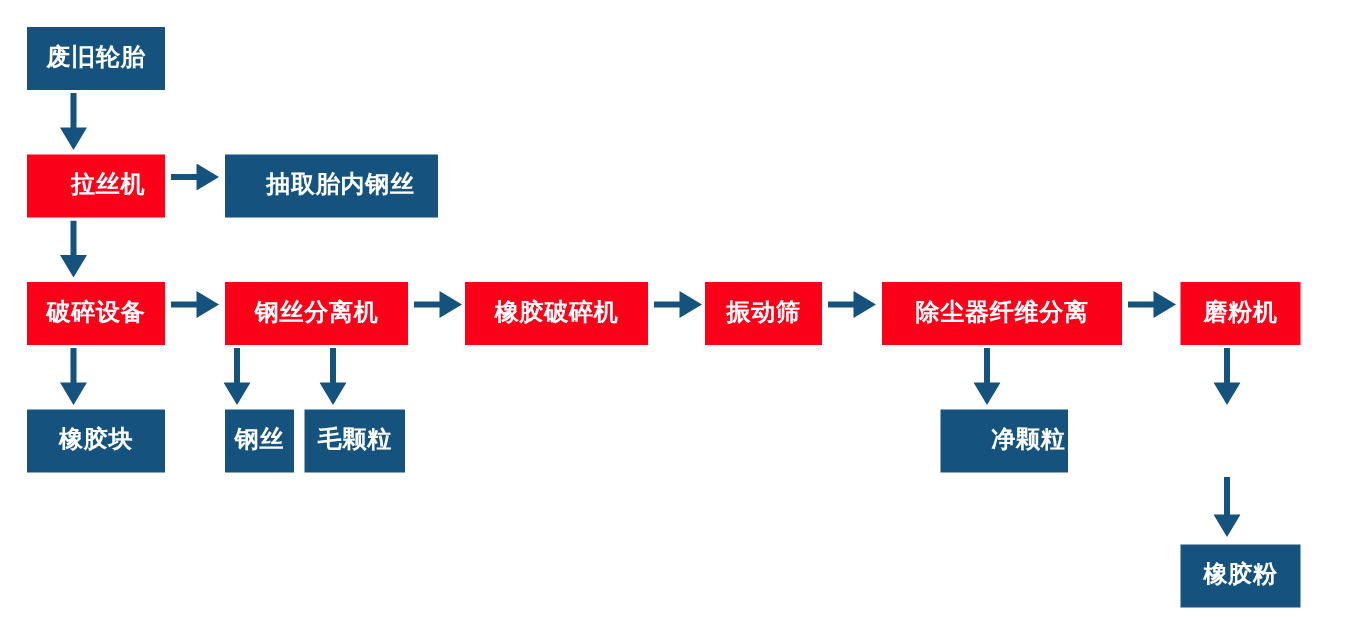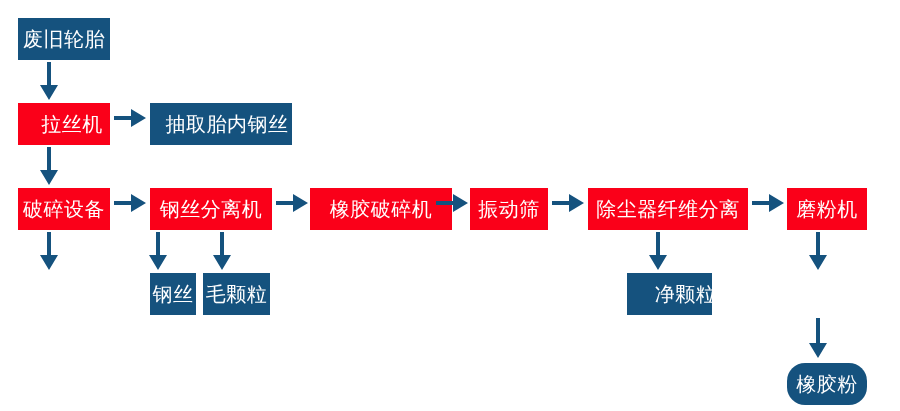--- a/index.html
+++ b/index.html
@@ -16,22 +16,22 @@
     overflow: hidden;
     font-family: "Liberation Sans", "DejaVu Sans", sans-serif;
   }
   .node {
     position: absolute;
     display: flex;
     align-items: center;
     justify-content: center;
     box-sizing: border-box;
     color: #ffffff;
-    font-size: 20px;
-    font-weight: 400;
+    font-size: 16px;
+    font-weight: 700;
     letter-spacing: 0.5px;
     line-height: 1;
     white-space: nowrap;
     user-select: none;
   }
   .node.blue { background: #15527E; }
   .node.red  { background: #FA0019; }
 
   
   .arrow {
@@ -42,29 +42,30 @@
   .arrow svg { display: block; }
 </style>
 </head>
 <body>
 
 <div id="canvas" style="background: rgb(255, 255, 255);">
     <div class="node blue" style="left: 18px; top: 18px; width: 92px; height: 42px; background: rgb(21, 82, 126); color: rgb(255, 255, 255);">废旧轮胎</div>
     <div class="node red" style="left: 18px; top: 103px; width: 92px; height: 42px; background: rgb(250, 0, 25); color: rgb(255, 255, 255); padding-left: 16px;">拉丝机</div>
     <div class="node blue" style="left: 150px; top: 103px; width: 142px; height: 42px; background: rgb(21, 82, 126); color: rgb(255, 255, 255); padding-left: 12px;">抽取胎内钢丝</div>
     <div class="node red" style="left: 18px; top: 188px; width: 92px; height: 42px; background: rgb(250, 0, 25); color: rgb(255, 255, 255);">破碎设备</div>
+    <div class="node blue" style="left: 18px; top: 273px; width: 92px; height: 42px; background: rgb(21, 82, 126); color: rgb(255, 255, 255);">橡胶块</div>
     <div class="node red" style="left: 150px; top: 188px; width: 122px; height: 42px; background: rgb(250, 0, 25); color: rgb(255, 255, 255);">钢丝分离机</div>
     <div class="node blue" style="left: 150px; top: 273px; width: 46px; height: 42px; background: rgb(21, 82, 126); color: rgb(255, 255, 255);">钢丝</div>
     <div class="node blue" style="left: 203px; top: 273px; width: 67px; height: 42px; background: rgb(21, 82, 126); color: rgb(255, 255, 255);">毛颗粒</div>
-    <div class="node red" style="left: 310px; top: 188px; width: 142px; height: 42px; background: rgb(250, 0, 25); color: rgb(255, 255, 255); text-align: center;">橡胶破碎机</div>
+    <div class="node red" style="left: 310px; top: 188px; width: 122px; height: 42px; background: rgb(250, 0, 25); color: rgb(255, 255, 255); text-align: center;">橡胶破碎机</div>
     <div class="node red" style="left: 470px; top: 188px; width: 78px; height: 42px; background: rgb(250, 0, 25); color: rgb(255, 255, 255);">振动筛</div>
     <div class="node red" style="left: 588px; top: 188px; width: 160px; height: 42px; background: rgb(250, 0, 25); color: rgb(255, 255, 255);">除尘器纤维分离</div>
     <div class="node blue" style="left: 627px; top: 273px; width: 85px; height: 42px; background: rgb(21, 82, 126); color: rgb(255, 255, 255); padding-left: 32px;">净颗粒</div>
     <div class="node red" style="left: 787px; top: 188px; width: 80px; height: 42px; background: rgb(250, 0, 25); color: rgb(255, 255, 255);">磨粉机</div>
-    <div class="node blue" style="left: 787px; top: 363px; width: 80px; height: 42px; background: rgb(21, 82, 126); color: rgb(255, 255, 255); border-radius: 18px;">橡胶粉</div>
+    <div class="node blue" style="left: 787px; top: 363px; width: 80px; height: 42px; background: rgb(21, 82, 126); color: rgb(255, 255, 255);">橡胶粉</div>
     <div class="arrow" style="left: 40px; top: 62px;">
       <svg width="18" height="38" viewBox="0 0 18 38">
         <path d="M7,0 L11,0 L11,23 L18,23 L9,38 L0,23 L7,23 Z" fill="#15527E"></path>
       </svg>
     </div>
     <div class="arrow" style="left: 114px; top: 109px;">
       <svg width="32" height="18" viewBox="0 0 32 18">
         <path d="M0,7 L17,7 L17,0 L32,9 L17,18 L17,11 L0,11 Z" fill="#15527E"></path>
       </svg>
     </div>

